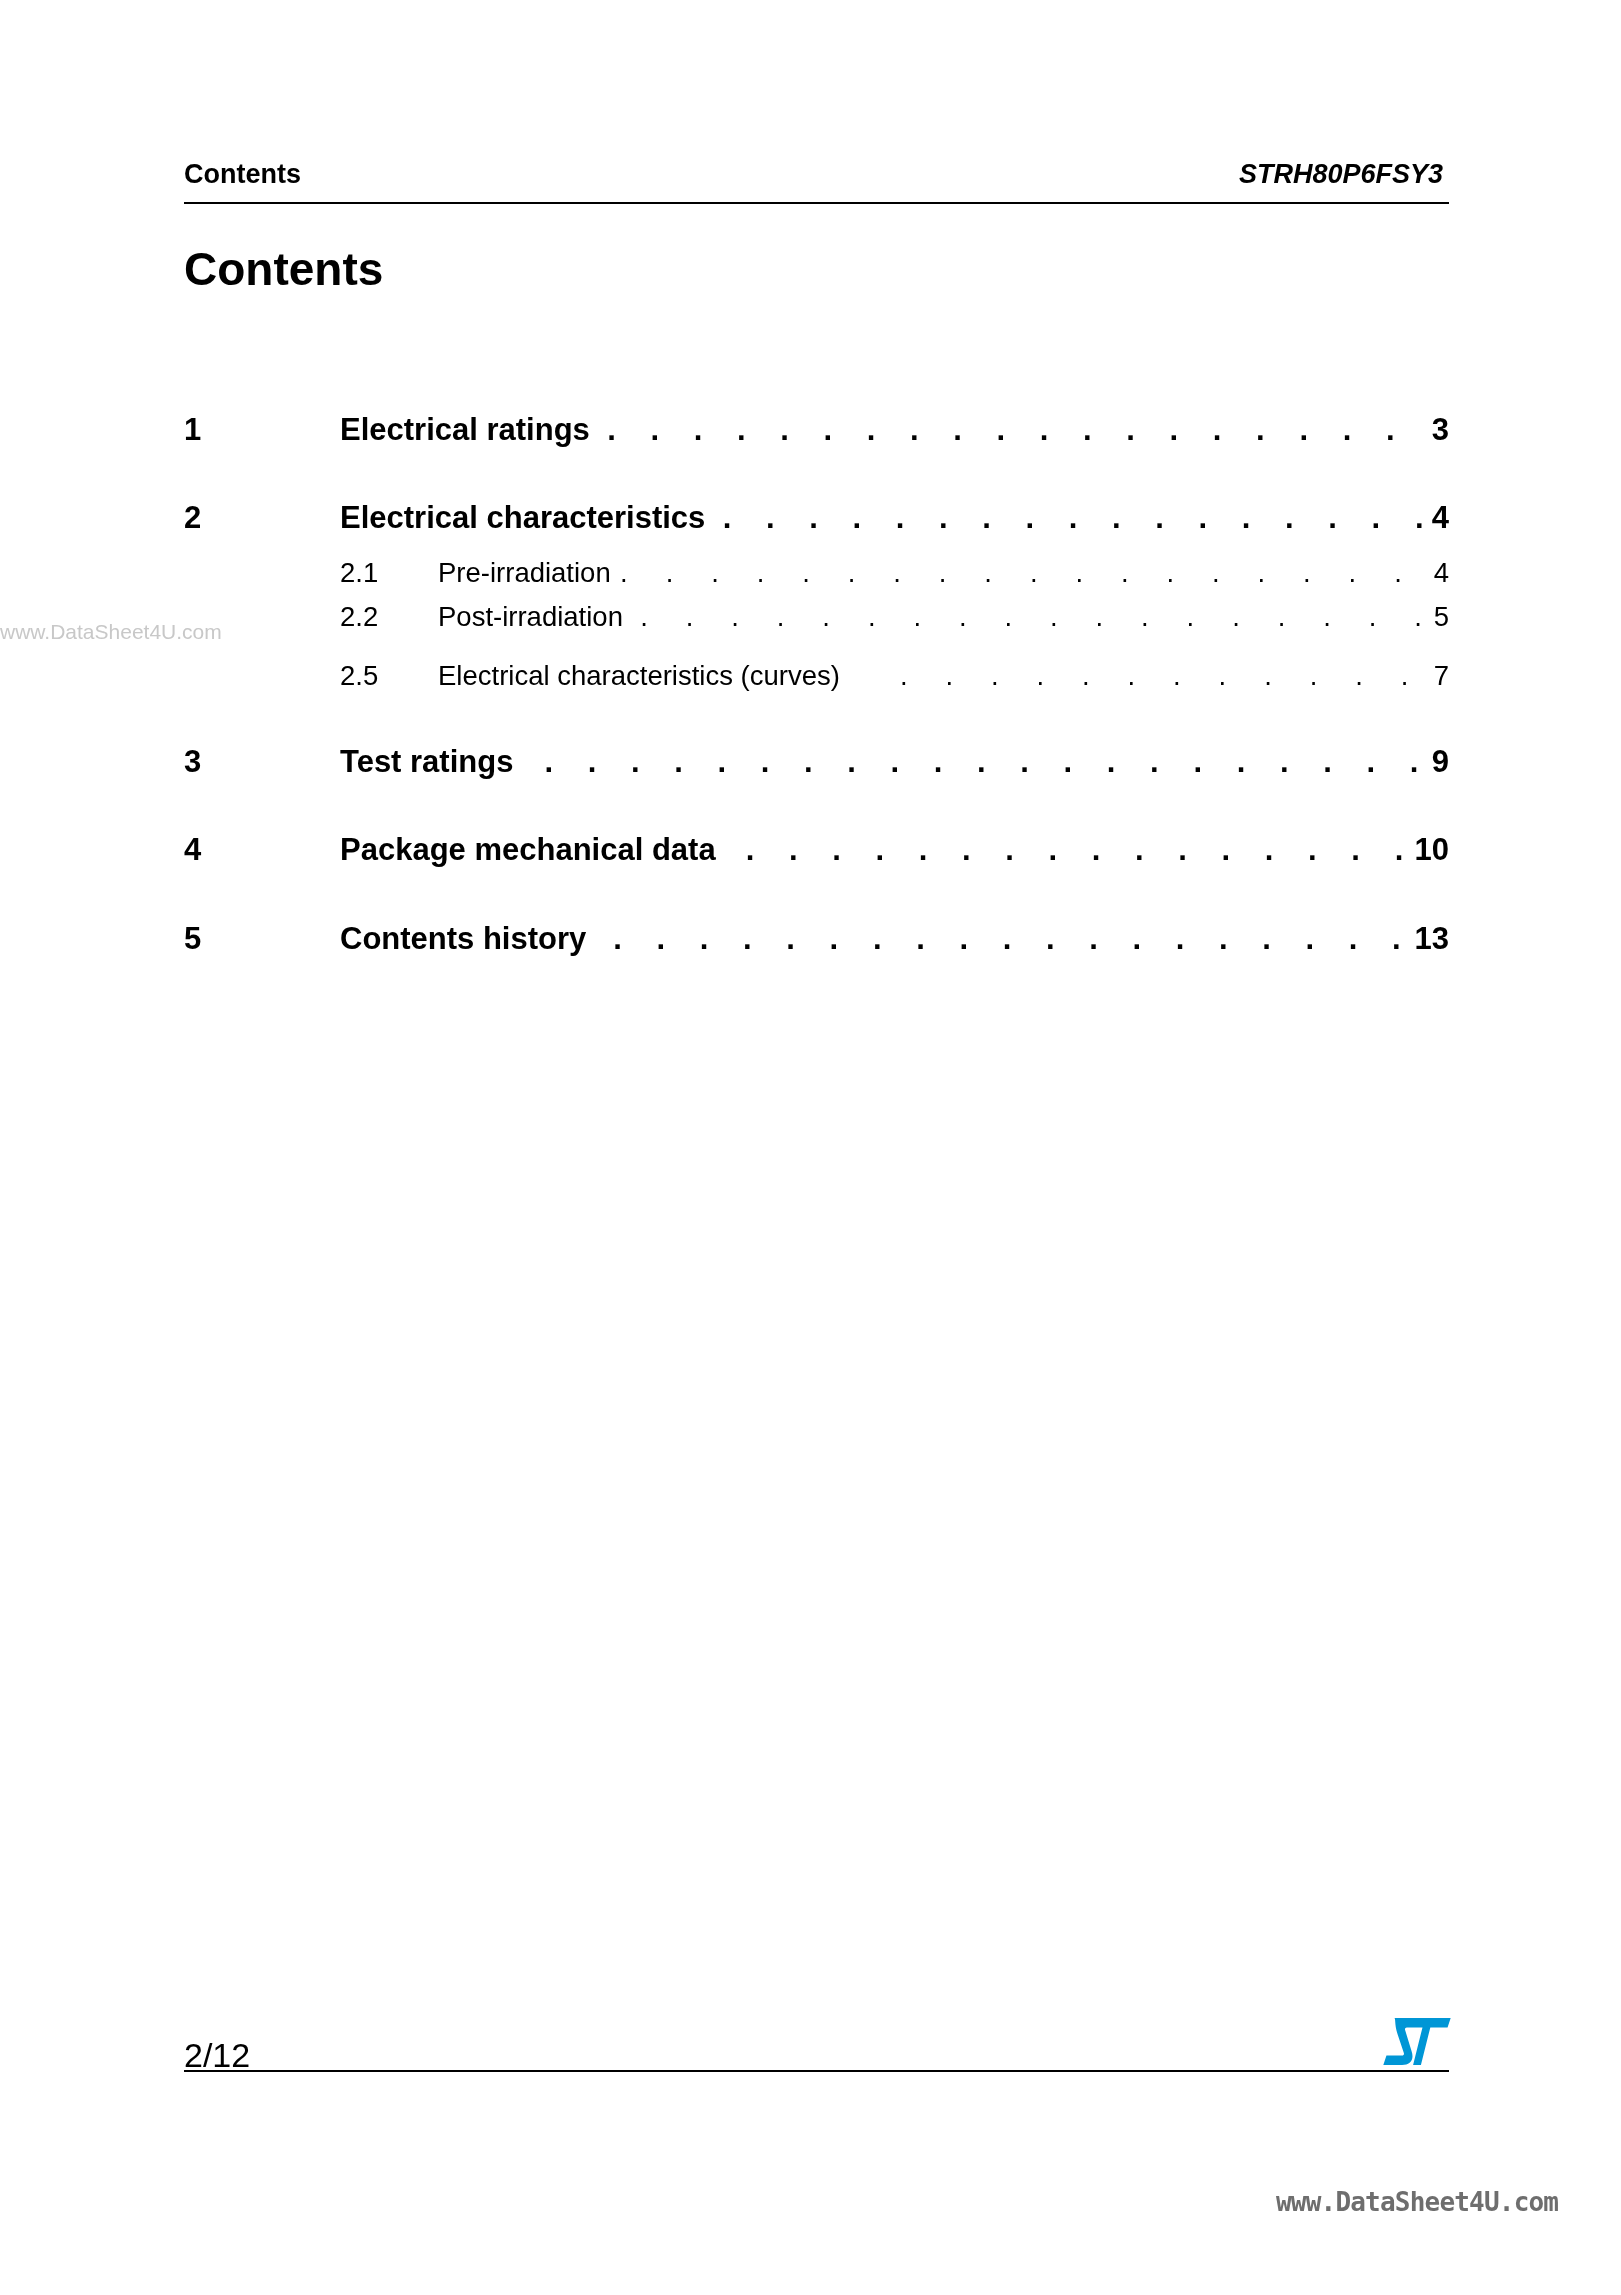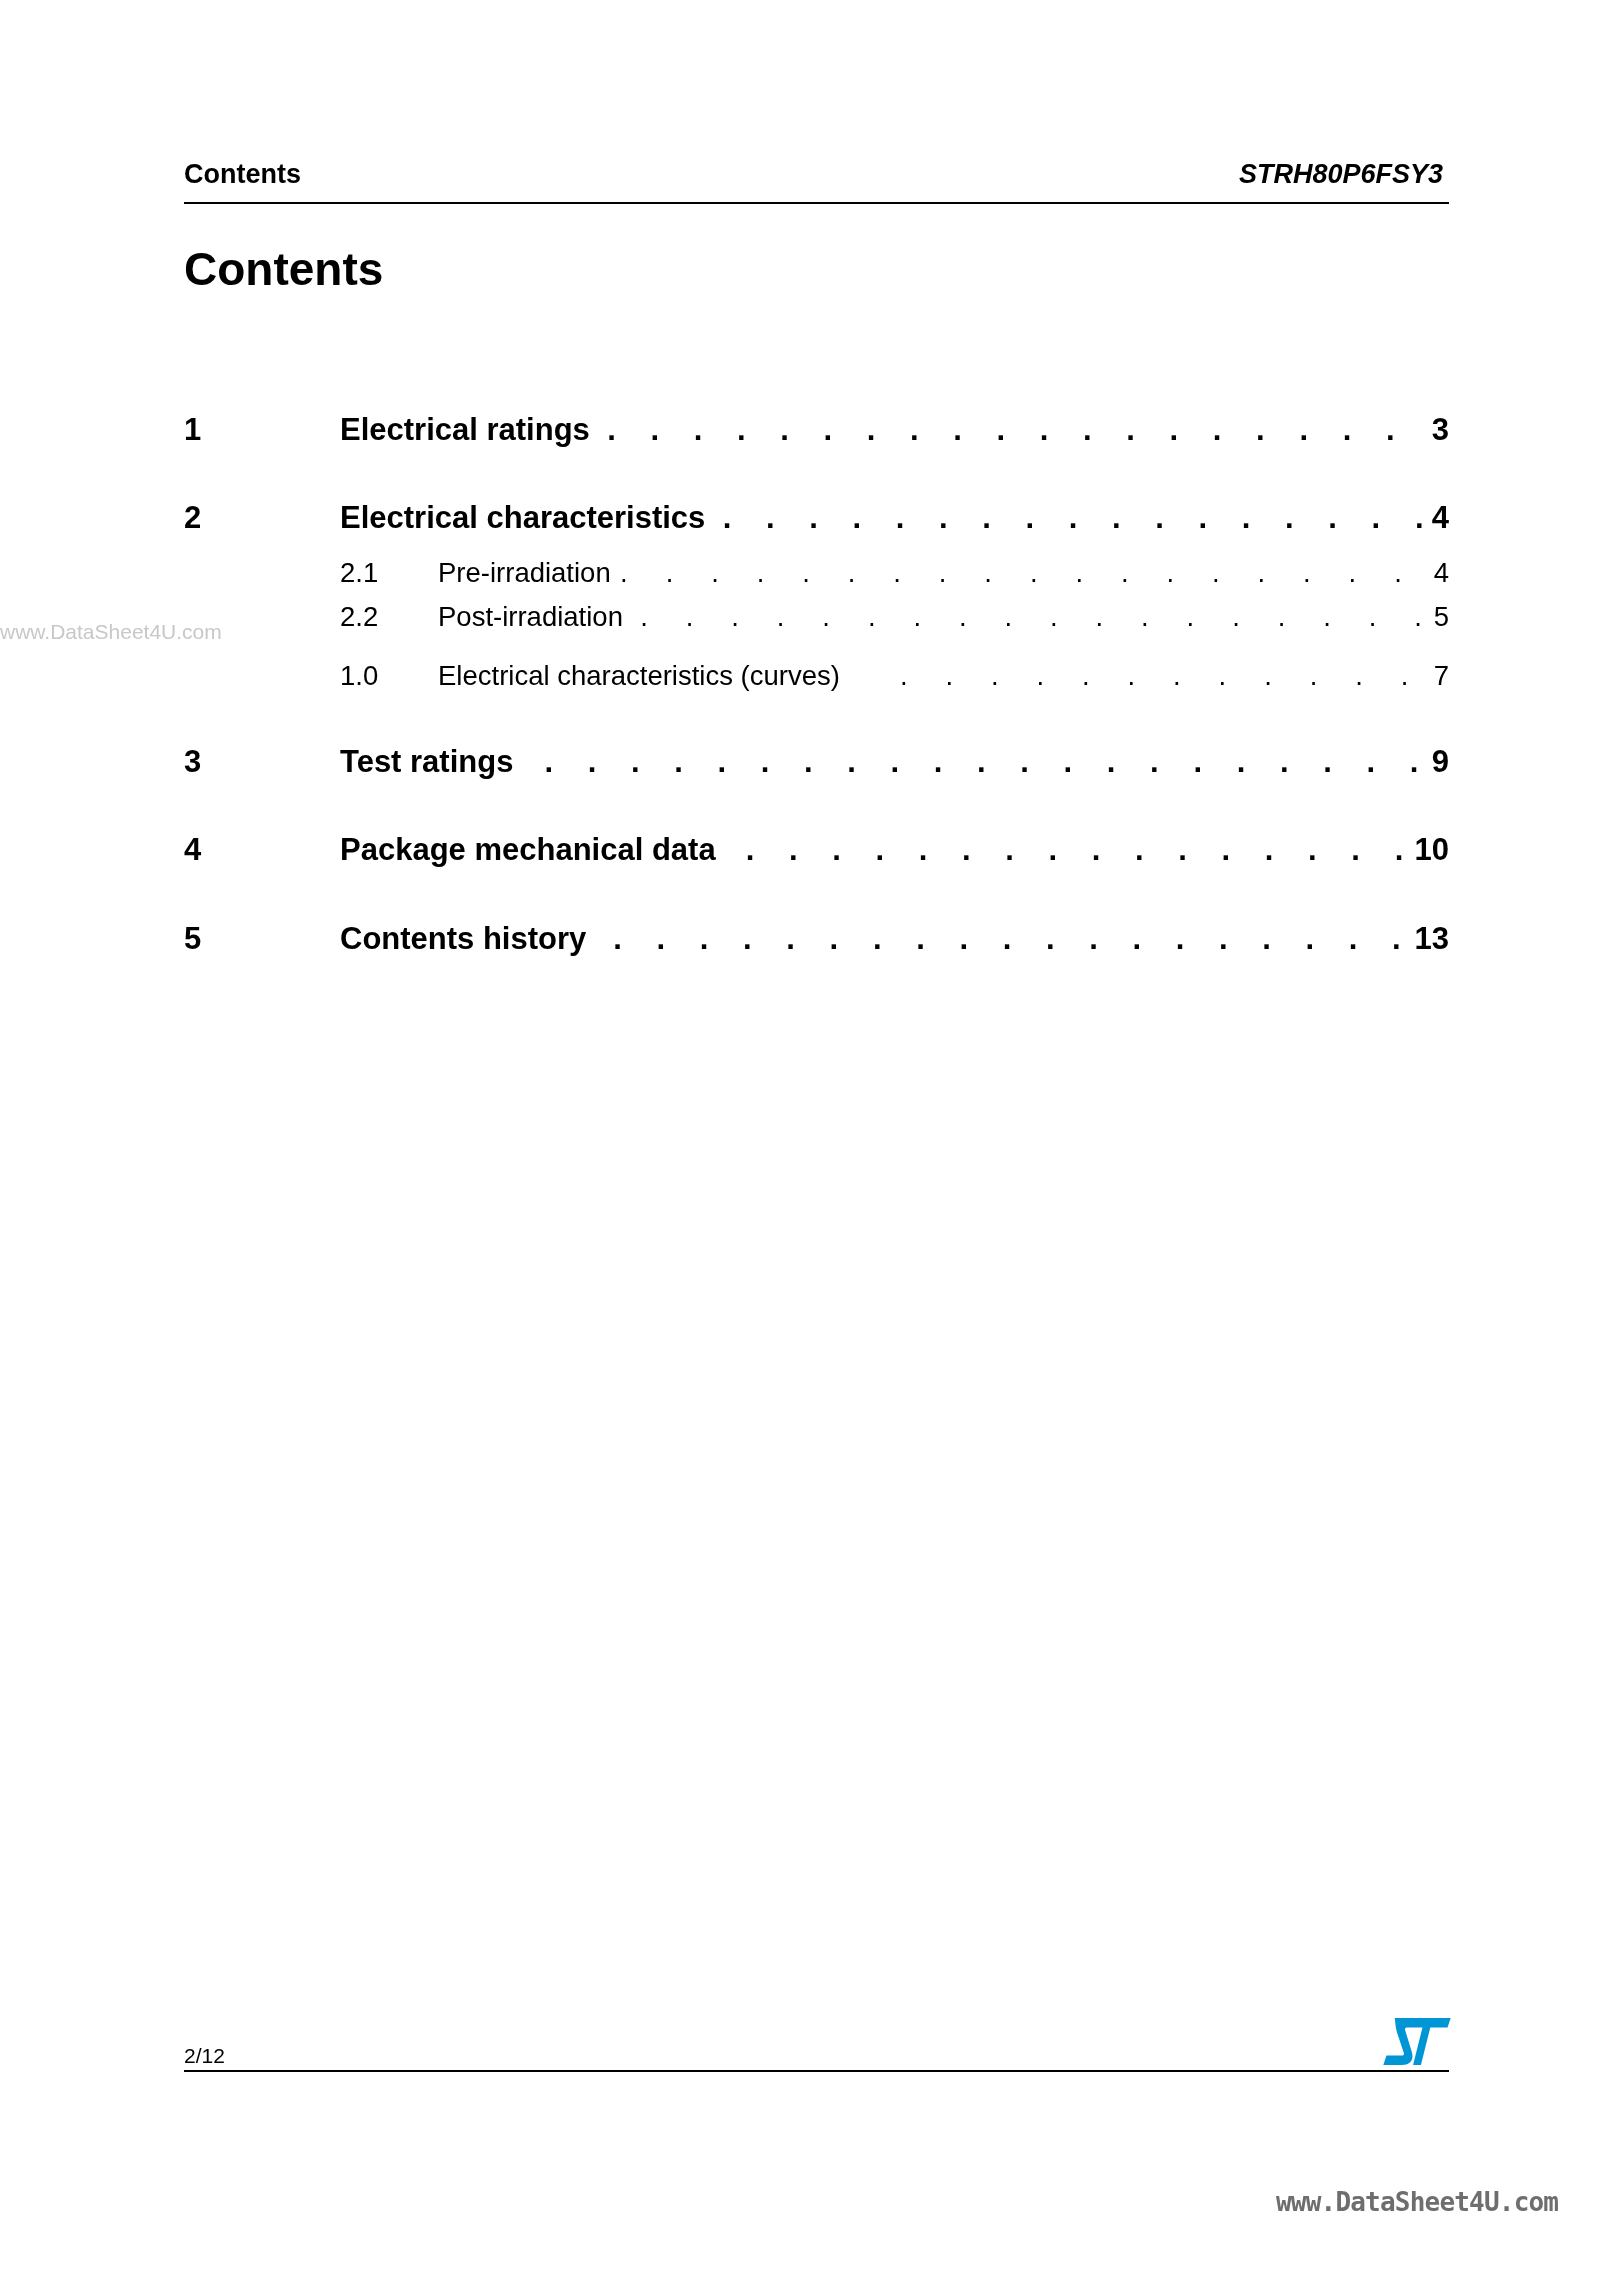--- a/index.html
+++ b/index.html
@@ -17,21 +17,21 @@
   .num { width: 156px; flex: none; }
   .sub .num { width: 254px; padding-left: 156px; box-sizing: border-box; flex: none; }
   .label { flex: none; white-space: nowrap; margin-top: 45px; }
   .leader { flex: 1 1 auto; overflow: hidden; white-space: nowrap; margin: 0 7.9px 0 17.3px;
             letter-spacing: 0.42em; }
   .sub .leader { letter-spacing: 0.55em; }
   .page { flex: none; text-align: right; }
   .wm-left { left: 0; top: 620px; font-size: 21px; color: #c8c8c8; }
   .wm-br { left: 1276px; top: 2187px; font-size: 26px; font-weight: bold; color: #6e6e6e;
            font-family: "DejaVu Sans Mono", monospace; letter-spacing: -0.8px; }
-  .footer-page { left: 184px; top: 2040px; font-size: 21px; line-height: 31px; }
+  .footer-page { left: 184px; top: 2040px; font-size: 34px; line-height: 31px; }
   .logo { left: 1383px; top: 2018px; width: 68px; height: 47px; }
 </style>
 </head>
 <body>
 
 <div class="abs hdr hdr-left">Contents</div>
 <div class="abs hdr hdr-right">STRH80P6FSY3</div>
 <div class="abs rule" style="top:202px;"></div>
 
 <div class="abs title">Contents</div>
@@ -58,21 +58,21 @@
 </div>
 
 <div class="abs toc-row sub" style="top:556px;">
   <span class="num">2.2</span>
   <span class="label">Post-irradiation</span>
   <span class="leader">. . . . . . . . . . . . . . . . . . . . . . . . . . . . . . . . . . . . . . . . . . . . . . . . . . . . . . . . . . . . . . . . . . . . . . . . . . . . . . .</span>
   <span class="page">5</span>
 </div>
 
 <div class="abs toc-row sub" style="top:615px;">
-  <span class="num">1.0</span>
+  <span class="num">2.5</span>
   <span class="label">Electrical characteristics (curves)</span>
   <span class="leader" style="margin-left:60px;">. . . . . . . . . . . . . . . . . . . . . . . . . . . . . . . . . . . . . . . . . . . . . . . . . . . . . . . . . . . . . . . . . . . . . . . . . . . . . . .</span>
   <span class="page">7</span>
 </div>
 
 <div class="abs toc-row main" style="top:699px;">
   <span class="num">3</span>
   <span class="label">Test ratings</span>
   <span class="leader" style="margin-left:31px;">. . . . . . . . . . . . . . . . . . . . . . . . . . . . . . . . . . . . . . . . . . . . . . . . . . . . . . . . . . . . . . . . . . . . . . . . . . . . . . .</span>
   <span class="page">9</span>

